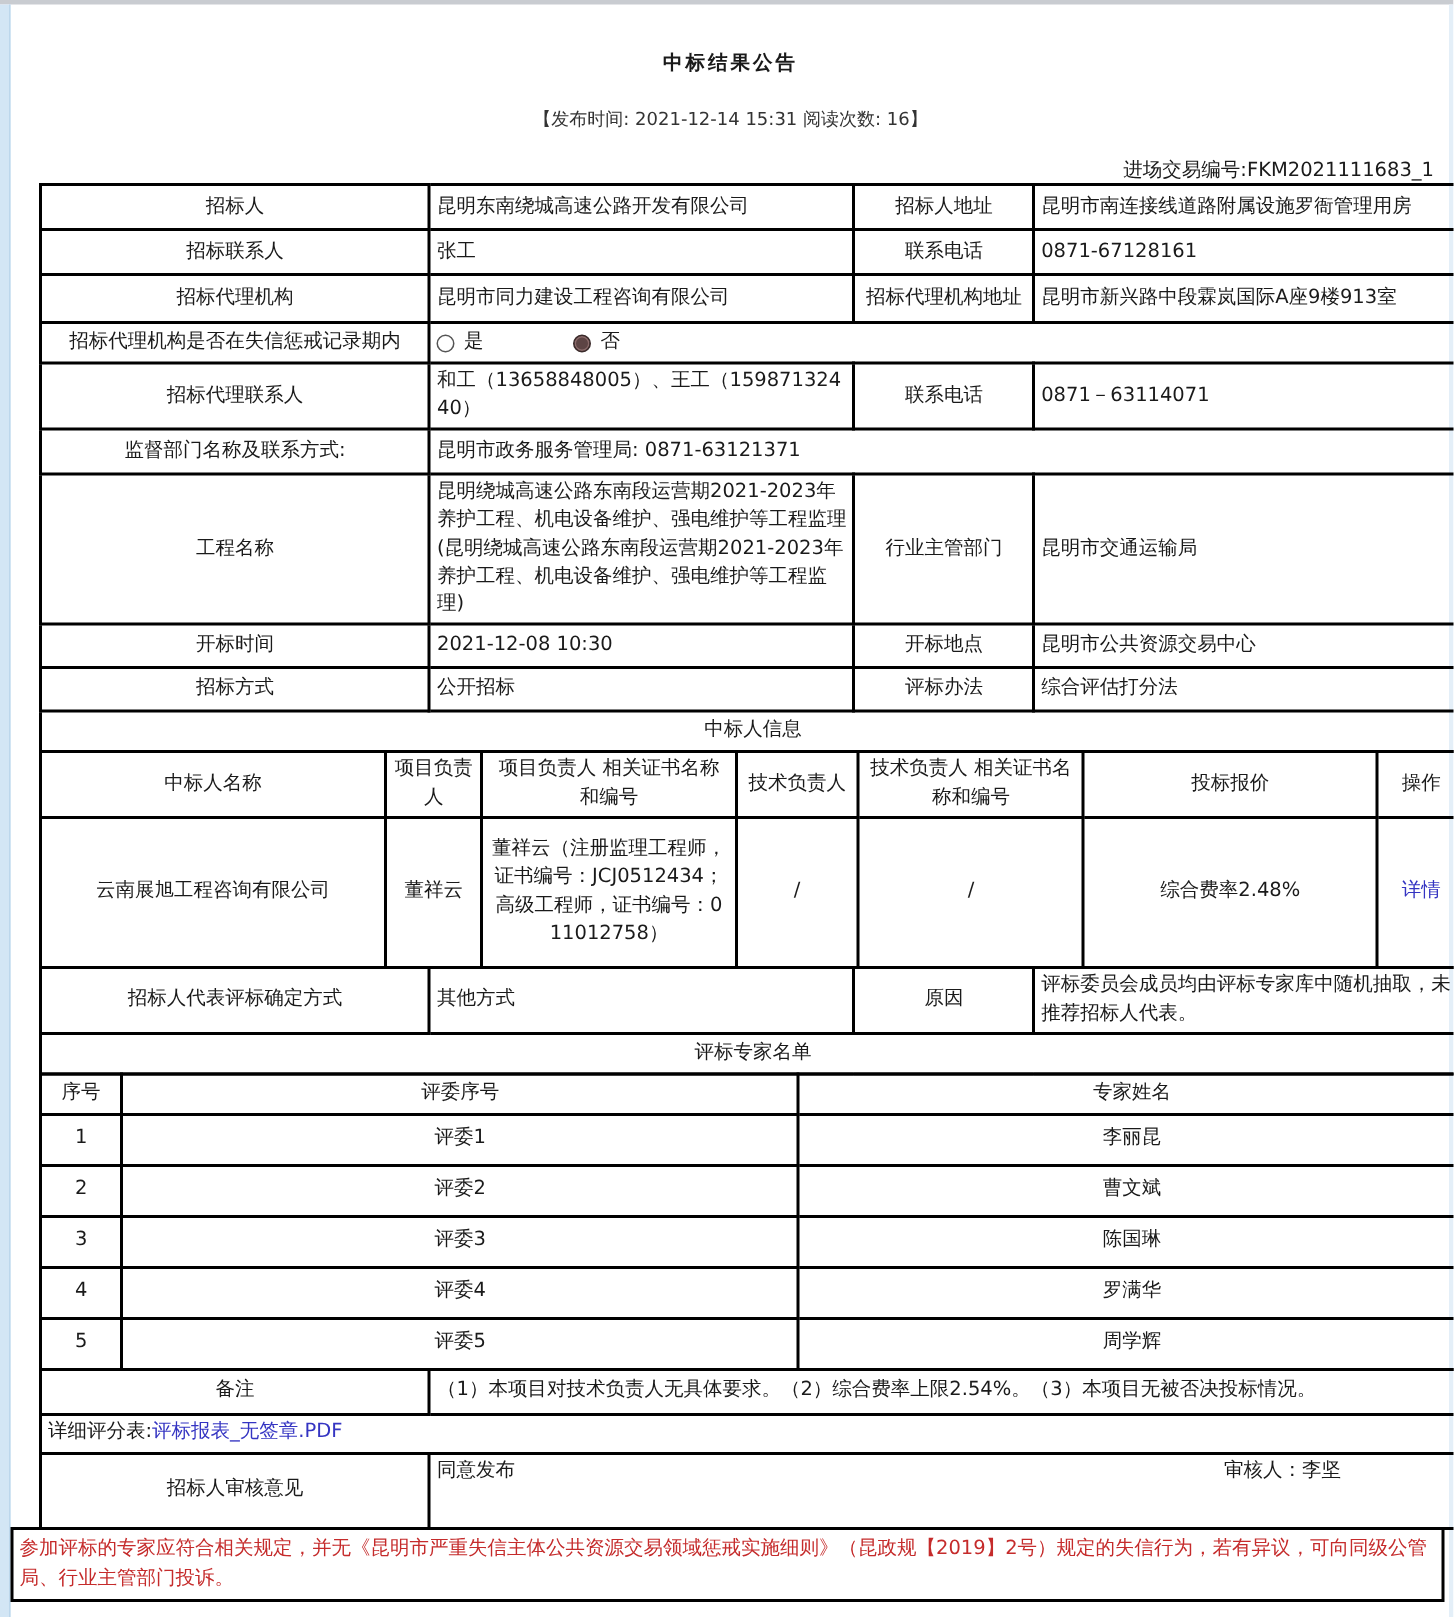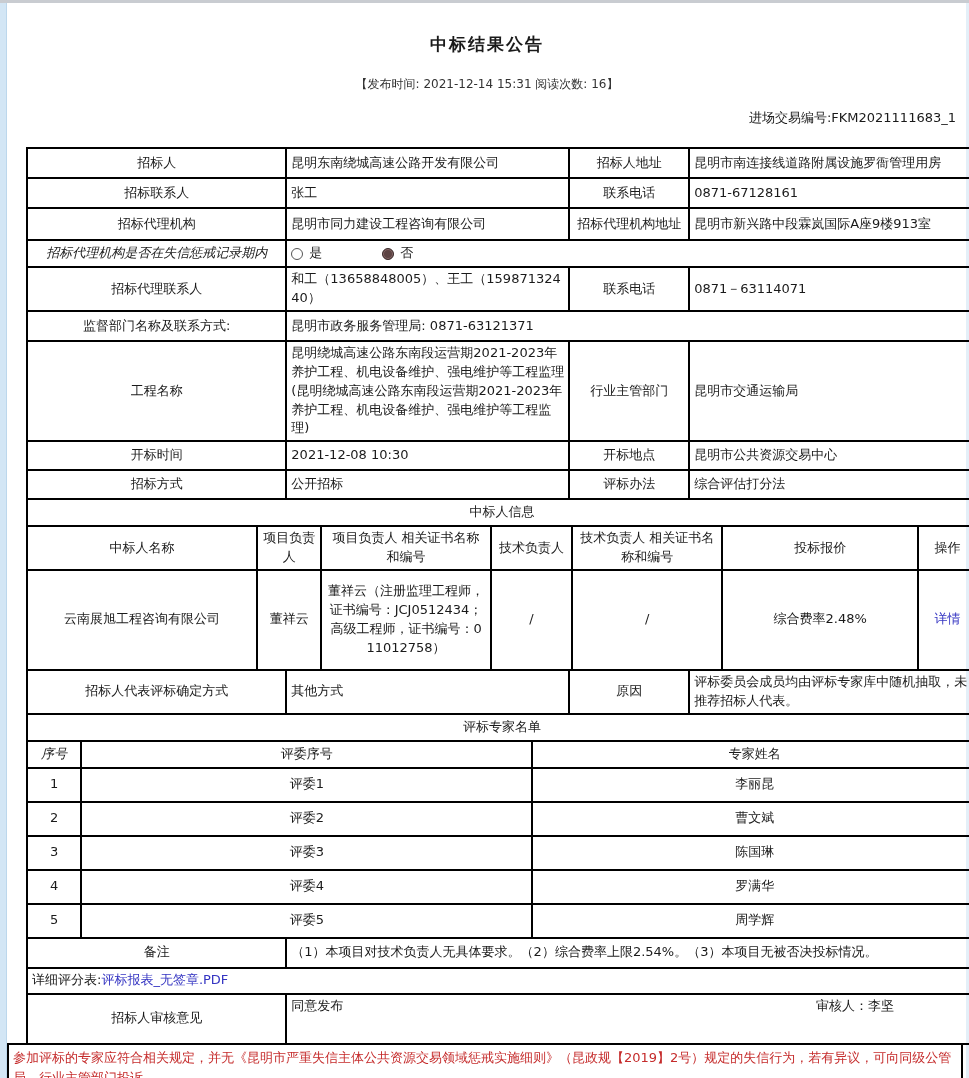--- a/index.html
+++ b/index.html
@@ -7,32 +7,32 @@
   body {
     width:969px; height:1078px; overflow:hidden; position:relative;
     font-family:"DejaVu Sans","Liberation Sans",sans-serif;
     color:#1a1a1a;
   }
   .top-strip { position:absolute; top:0; left:0; width:100%; height:3px; background:#c9ccd1; }
   .left-strip { position:absolute; top:3px; left:0; width:7px; height:1075px; background:#d3e6f5; border-right:1px solid #bcd7ec; }
   .right-strip { position:absolute; top:3px; right:0; width:3px; height:1075px; background:#e4eff8; }
   .content { position:absolute; top:3px; left:8px; width:958px; }
 
-  .page-title { text-align:center; margin-top:30px; font-size:17px; font-weight:bold; letter-spacing:2px; }
+  .page-title { text-align:center; margin-top:30px; font-size:13px; font-weight:bold; letter-spacing:2px; }
   .pub-line { text-align:center; margin-top:20px; font-size:12px; color:#333; }
-  .trade-line { text-align:right; margin-top:16px; margin-bottom:20px; padding-right:10px; font-size:13px; }
+  .trade-line { text-align:right; margin-top:16px; margin-bottom:0; padding-right:10px; font-size:13px; }
 
   table.tbl { border-collapse:collapse; table-layout:fixed; width:952px; margin-left:18px; }
   table.tbl + table.tbl { margin-top:-2px; }
   .tbl td { border:2px solid #000; font-size:13px; padding:2px 4px; line-height:1.45; word-break:break-all; }
   .lbl { text-align:center; }
   .val { text-align:left; padding-left:7px; }
   .ctr { text-align:center; }
   .sec-hdr td { text-align:center; height:27px; }
-  .h30 { height:30px; } .h32 { height:32px; } .h27 { height:27px;font-style:italic; }
+  .h30 { height:30px; } .h32 { height:32px; } .h27 { height:27px; }
   .h44 { height:44px; } .h108 { height:83px; } .h29 { height:29px; }
   .h40 { height:40px; } .h100 { height:100px; } .h34 { height:34px; }
   .h26 { height:26px; } .h50 { height:50px; }
 
   a.lnk { color:var(--link,#3434c2); text-decoration:none; cursor:pointer; }
 
   .radio-cell { display:flex; align-items:center; gap:6px; }
   .radio { display:inline-block; width:12px; height:12px; border-radius:50%; border:1px solid #555; background:#fff; vertical-align:middle; }
   .radio.sel { background:#5d4444; border-color:#3a2a2a; box-shadow:inset 0 0 0 1px #8a6a6a; }
   .radio-gap { display:inline-block; width:48px; }

